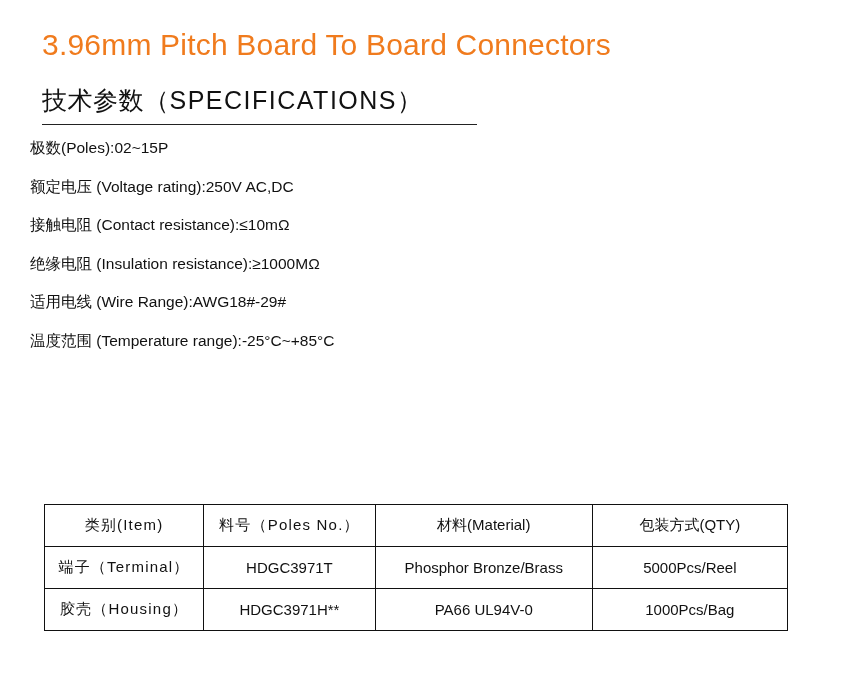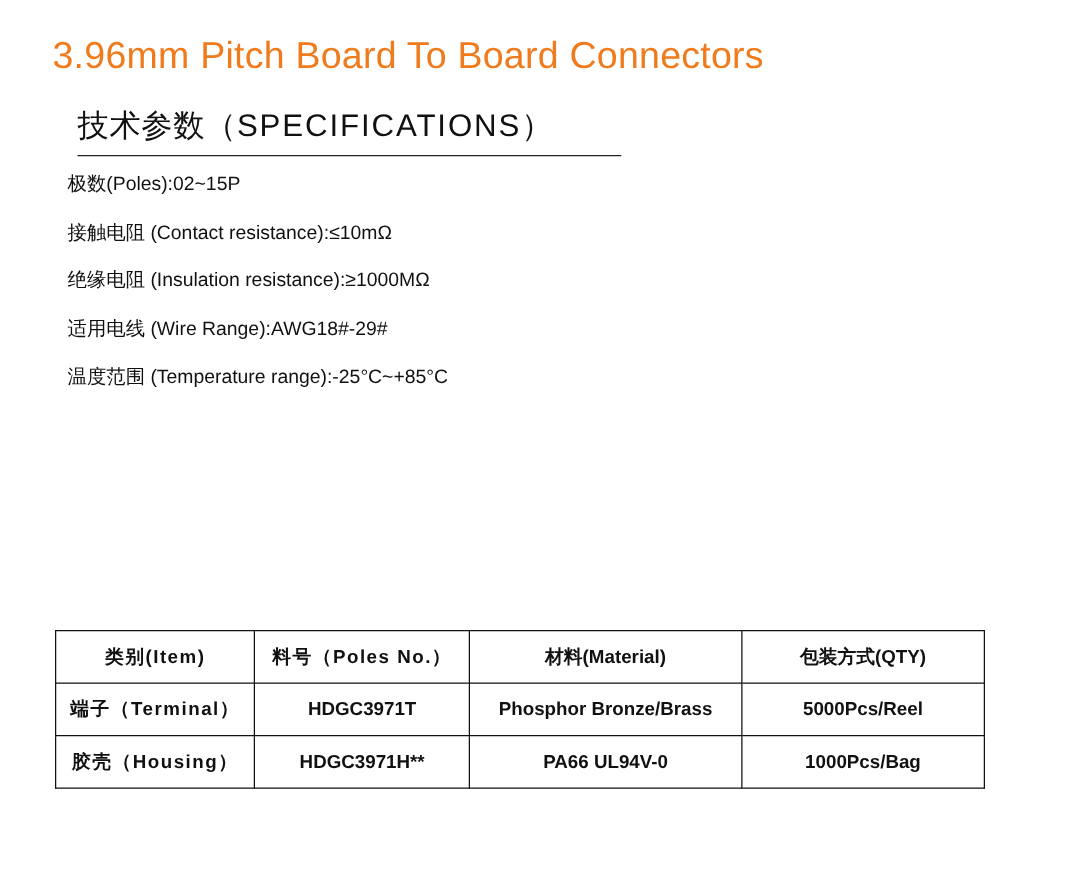--- a/index.html
+++ b/index.html
@@ -28,39 +28,38 @@
     font-size: 30px;
     color: #F07B1D;
     letter-spacing: 0.2px;
     white-space: nowrap;
   }
   .spec-heading-wrap {
     position: absolute;
     left: 42px;
     top: 84px;
     width: 435px;
-    margin-left: 20px;
   }
   .spec-heading {
     font-size: 25px;
     color: #111111;
     white-space: nowrap;
     letter-spacing: 0.5px;
   }
   .spec-heading .en {
     letter-spacing: 1.5px;
   }
   .spec-rule {
     margin-top: 7px;
     border-bottom: 1.3px solid #222222;
     width: 435px;
   }
   .spec-list {
     position: absolute;
-    left: 54px;
+    left: 30px;
     top: 138px;
     width: 700px;
   }
   .spec-item {
     font-size: 15.5px;
     color: #111111;
     line-height: 19px;
     margin-bottom: 19.5px;
     white-space: nowrap;
   }
@@ -73,21 +72,20 @@
   }
   table.spec-table td {
     border: 1.2px solid #111111;
     height: 41px;
     text-align: center;
     vertical-align: middle;
     font-size: 15px;
     color: #111111;
     padding: 0 4px;
     white-space: nowrap;
-    font-weight: bold;
   }
   table.spec-table td.c0 { width: 152px; }
   table.spec-table td.c1 { width: 165px; }
   table.spec-table td.c2 { width: 213px; }
   table.spec-table td.c3 { width: 195px; }
   .cjk-sp {
     letter-spacing: 1.2px;
   }
 </style>
 </head>
@@ -97,20 +95,21 @@
 
   <div class="main-title">3.96mm Pitch Board To Board Connectors</div>
 
   <div class="spec-heading-wrap">
     <div class="spec-heading"><span>技术参数（</span><span class="en">SPECIFICATIONS</span><span>）</span></div>
     <div class="spec-rule"></div>
   </div>
 
   <div class="spec-list">
     <div class="spec-item">极数(Poles):02~15P</div>
+    <div class="spec-item">额定电压 (Voltage rating):250V AC,DC</div>
     <div class="spec-item">接触电阻 (Contact resistance):≤10mΩ</div>
     <div class="spec-item">绝缘电阻 (Insulation resistance):≥1000MΩ</div>
     <div class="spec-item">适用电线 (Wire Range):AWG18#-29#</div>
     <div class="spec-item">温度范围 (Temperature range):-25°C~+85°C</div>
   </div>
 
   <table class="spec-table">
     <tbody>
       <tr>
         <td class="c0 cjk-sp">类别(Item)</td>

